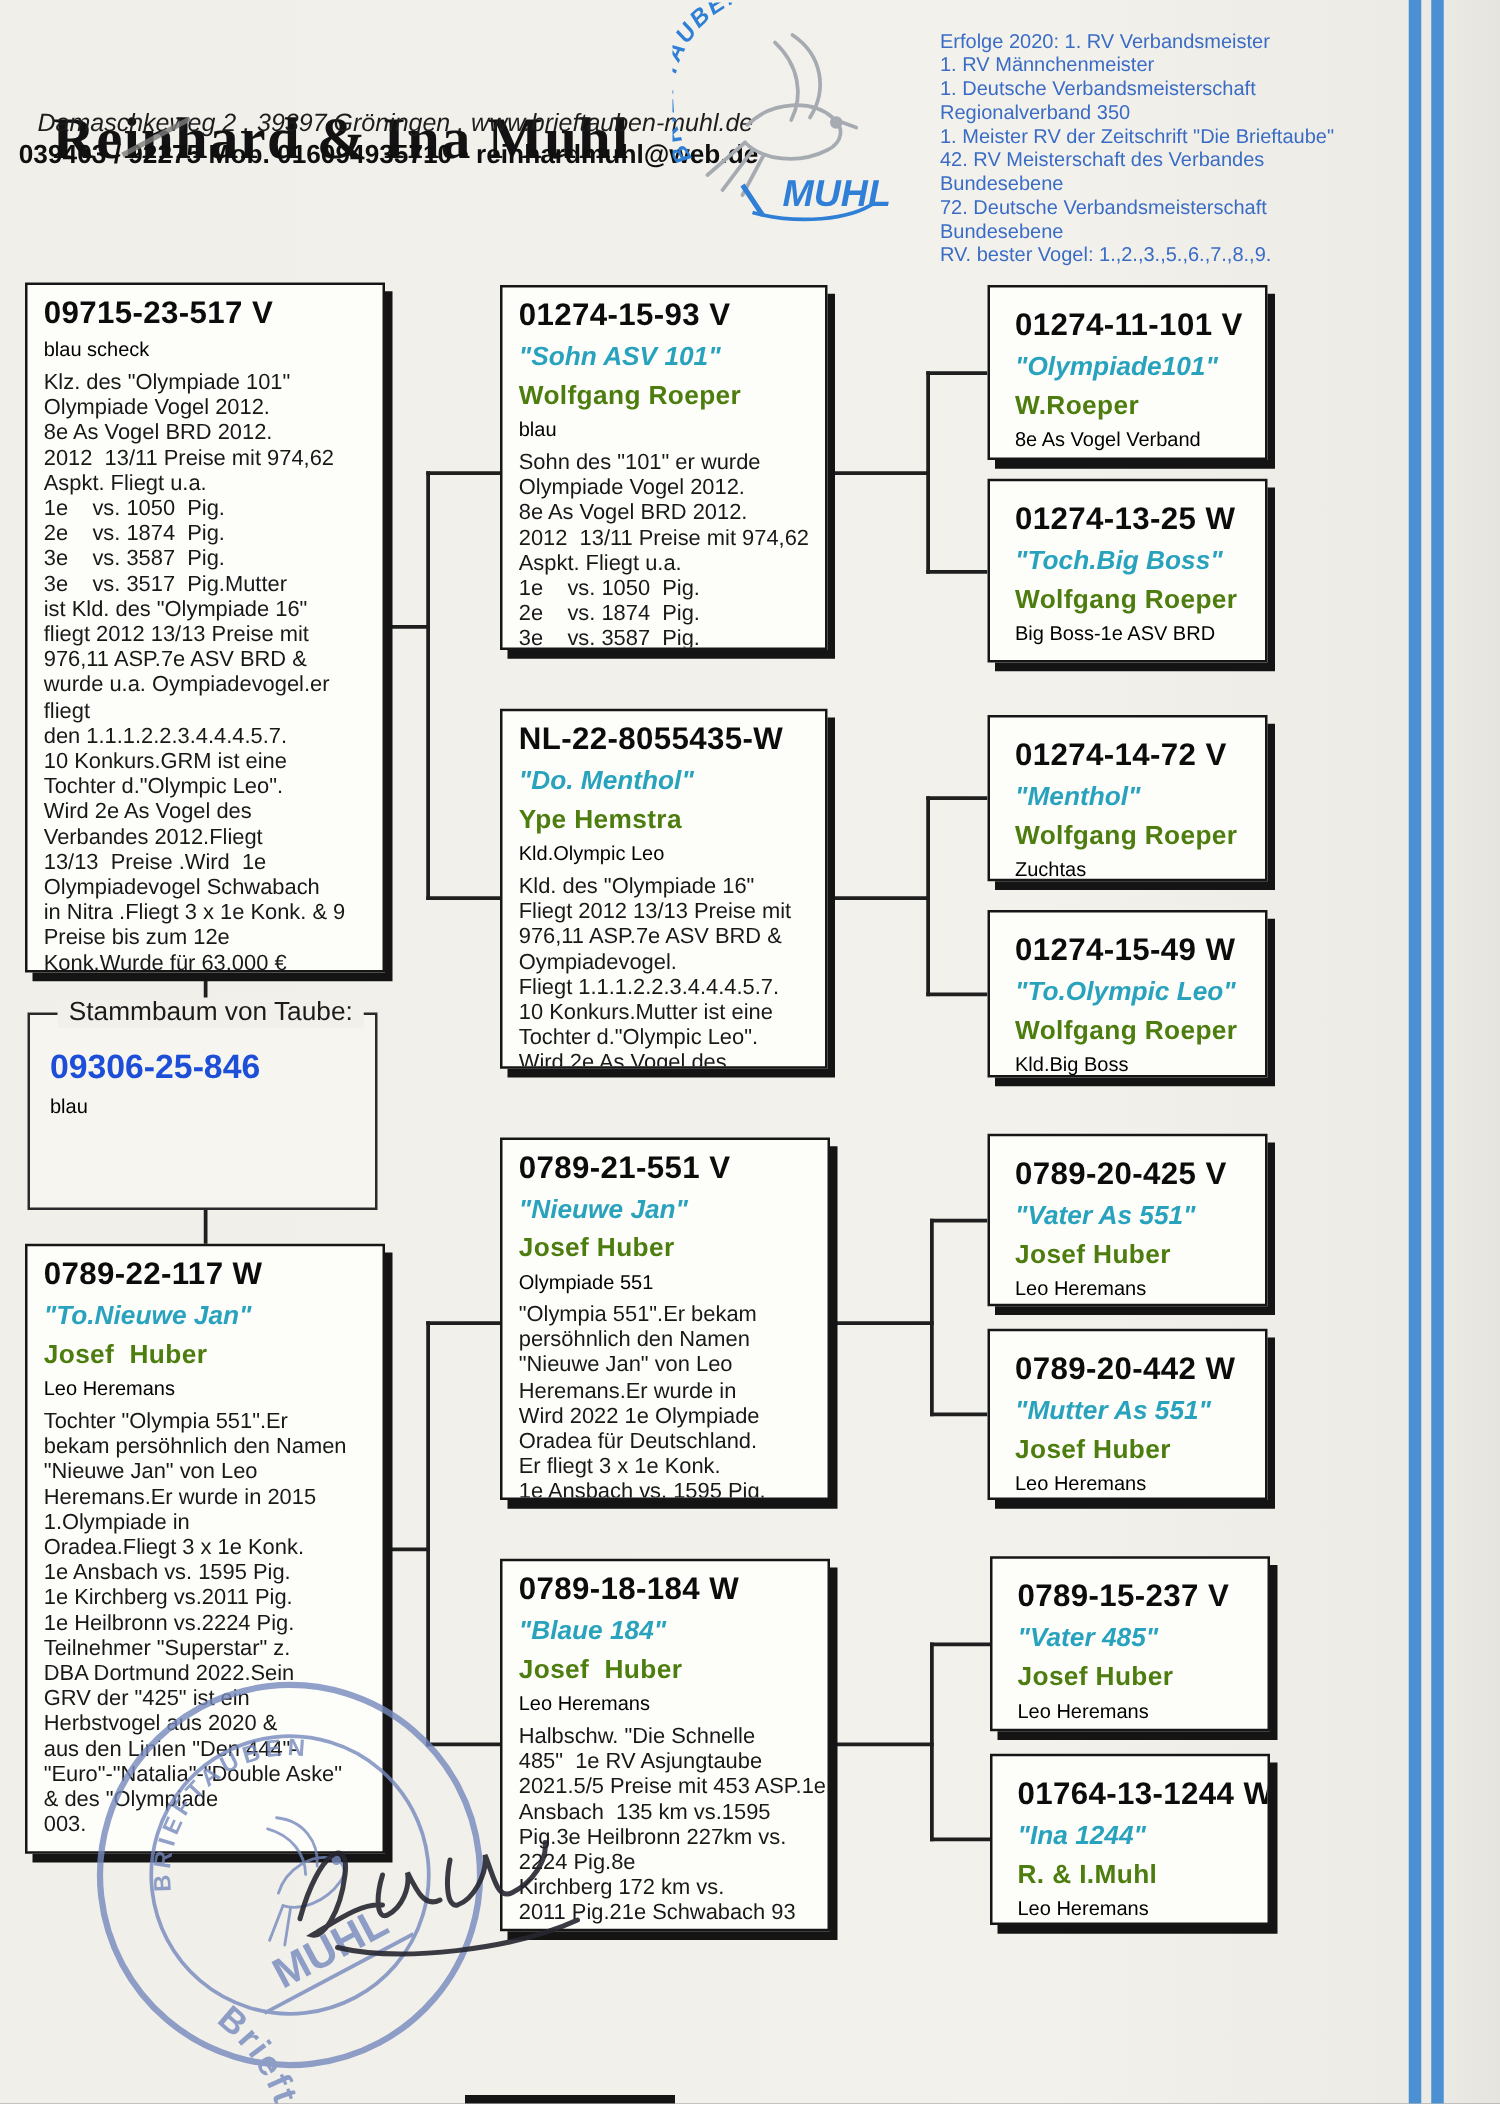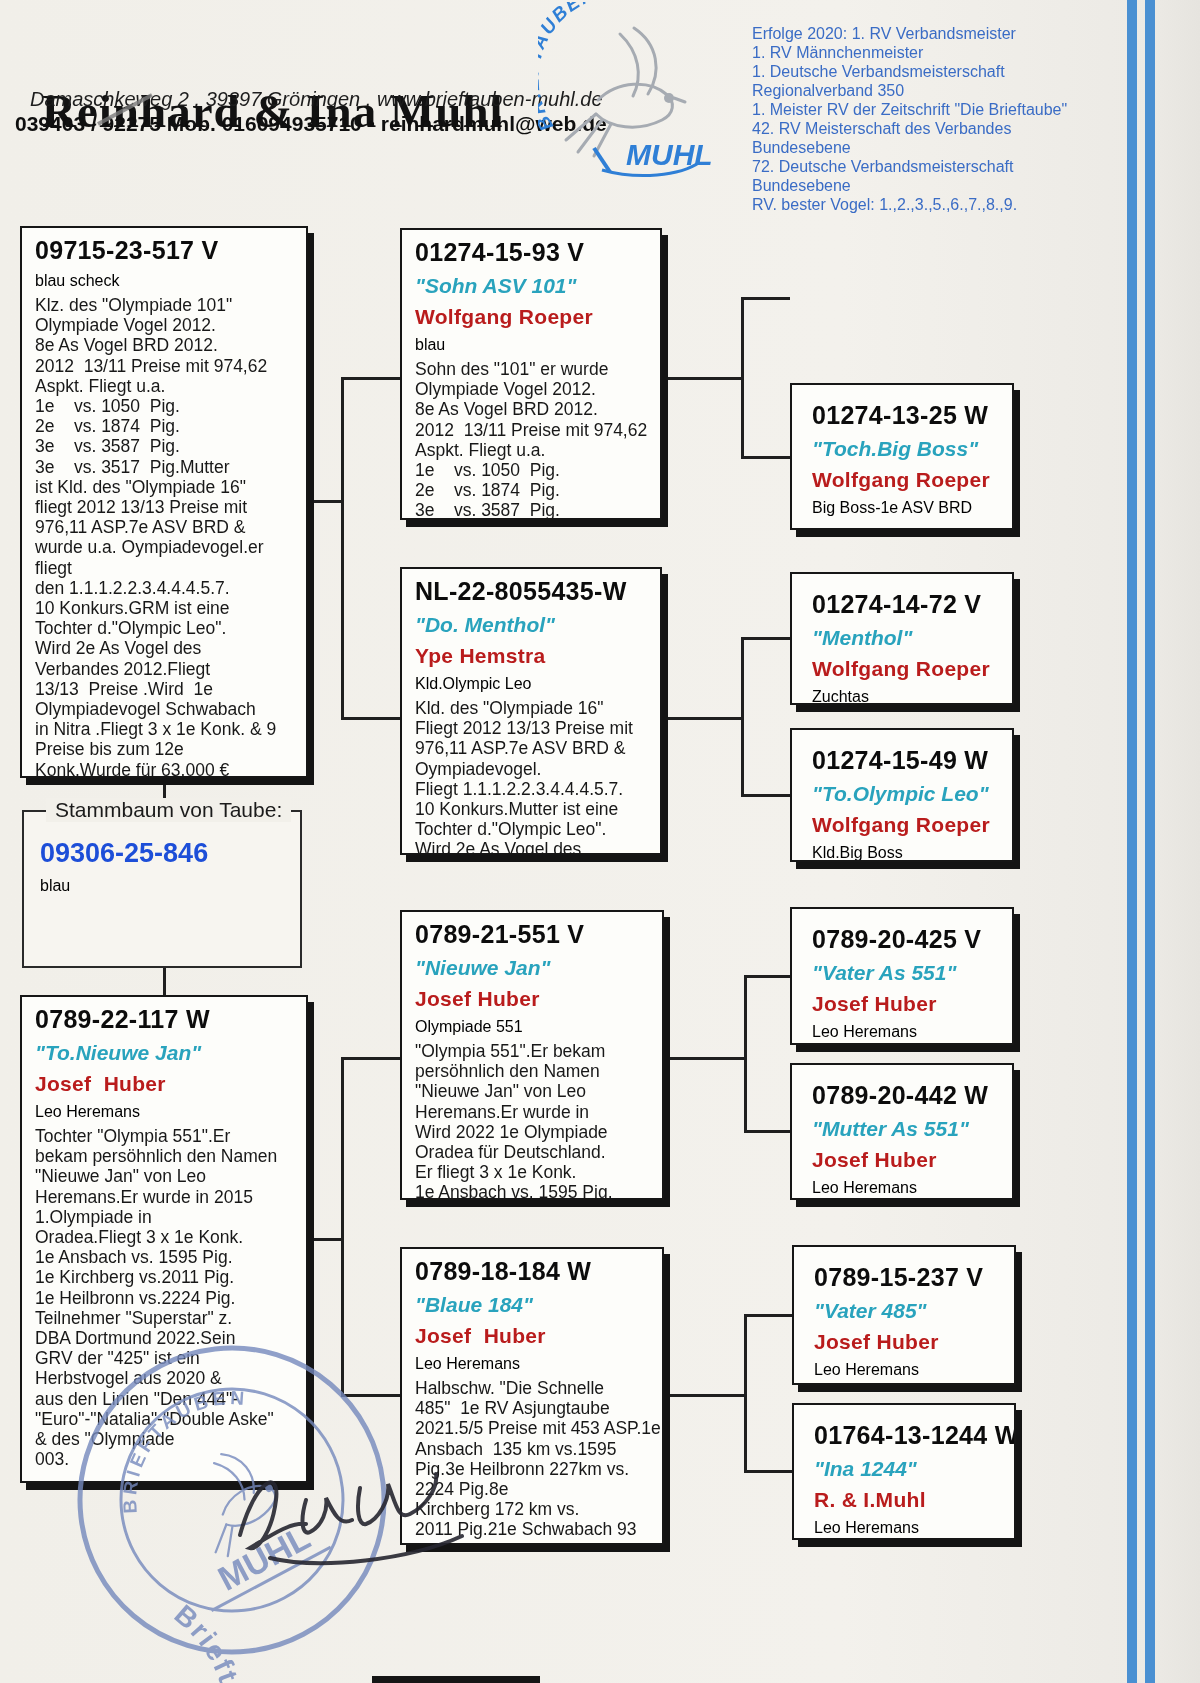--- a/index.html
+++ b/index.html
@@ -14,21 +14,21 @@
   .achv{left:752px;top:24px;width:345px;font-size:16px;line-height:19px;color:#3a6cc5;}
   .achv .bl{white-space:pre;}
   
   .stripe{top:0;height:1683px;width:10px;background:#4a90d2;}
   
   .pbox{background:#fdfdfa;border:2px solid #161616;box-shadow:6px 7px 0 #141414;
         padding:8px 8px 6px 13px;overflow:hidden;box-sizing:border-box;z-index:2;}
   .rbox{padding:16px 8px 6px 20px;}
   .ring{font-weight:700;font-size:25px;color:#0c0c0c;letter-spacing:.3px;margin-bottom:7px;white-space:pre;}
   .pname{font-weight:700;font-style:italic;font-size:21px;color:#29a3bd;margin-bottom:7px;white-space:pre;}
-  .breeder{font-weight:700;font-size:21px;color:#b91c1c;margin-bottom:7px;letter-spacing:.3px;white-space:pre;}
+  .breeder{font-weight:700;font-size:21px;color:#4d7c0f;margin-bottom:7px;letter-spacing:.3px;white-space:pre;}
   .strain{font-size:16px;color:#000000;margin-bottom:5px;white-space:pre;}
   .pbody{font-size:17.5px;line-height:20.2px;color:#181818;margin-top:2px;}
   .pbody .bl{white-space:pre;}
   
   .sbox{background:#f7f5f0;border:2px solid #2a2a2a;padding:26px 8px 6px 16px;box-sizing:border-box;z-index:2;}
   .legend{position:absolute;top:-14px;left:22px;background:#f2f0ea;padding:0 9px;font-size:21px;color:#1b1b1b;white-space:pre;}
   .s-ring{font-weight:700;font-size:27px;color:#1d4ed8;margin-bottom:8px;}
   
   .cline{background:#1f1f1f;z-index:1;}
   .footer-copy{left:913px;top:1452px;font-size:16px;color:#1c1c1c;}
@@ -232,20 +232,26 @@
         <div class="bl">2021.5/5 Preise mit 453 ASP.1e</div>
         <div class="bl">Ansbach  135 km vs.1595</div>
         <div class="bl">Pig.3e Heilbronn 227km vs.</div>
         <div class="bl">2224 Pig.8e</div>
         <div class="bl">Kirchberg 172 km vs.</div>
         <div class="bl">2011 Pig.21e Schwabach 93</div>
         <div class="bl">km vs.1807 Pig.Mutter ist aus</div>
       </div>
   </div>
 
+  <div class="abs pbox rbox" style="left:790px;top:228px;width:224px;height:140px;">
+    <div class="ring">01274-11-101 V</div>
+    <div class="pname">"Olympiade101"</div>
+    <div class="breeder">W.Roeper</div>
+    <div class="strain">8e As Vogel Verband</div>
+  </div>
   <div class="abs pbox rbox" style="left:790px;top:383px;width:224px;height:147px;">
     <div class="ring">01274-13-25 W</div>
     <div class="pname">"Toch.Big Boss"</div>
     <div class="breeder">Wolfgang Roeper</div>
     <div class="strain">Big Boss-1e ASV BRD</div>
   </div>
   <div class="abs pbox rbox" style="left:790px;top:572px;width:224px;height:133px;">
     <div class="ring">01274-14-72 V</div>
     <div class="pname">"Menthol"</div>
     <div class="breeder">Wolfgang Roeper</div>

